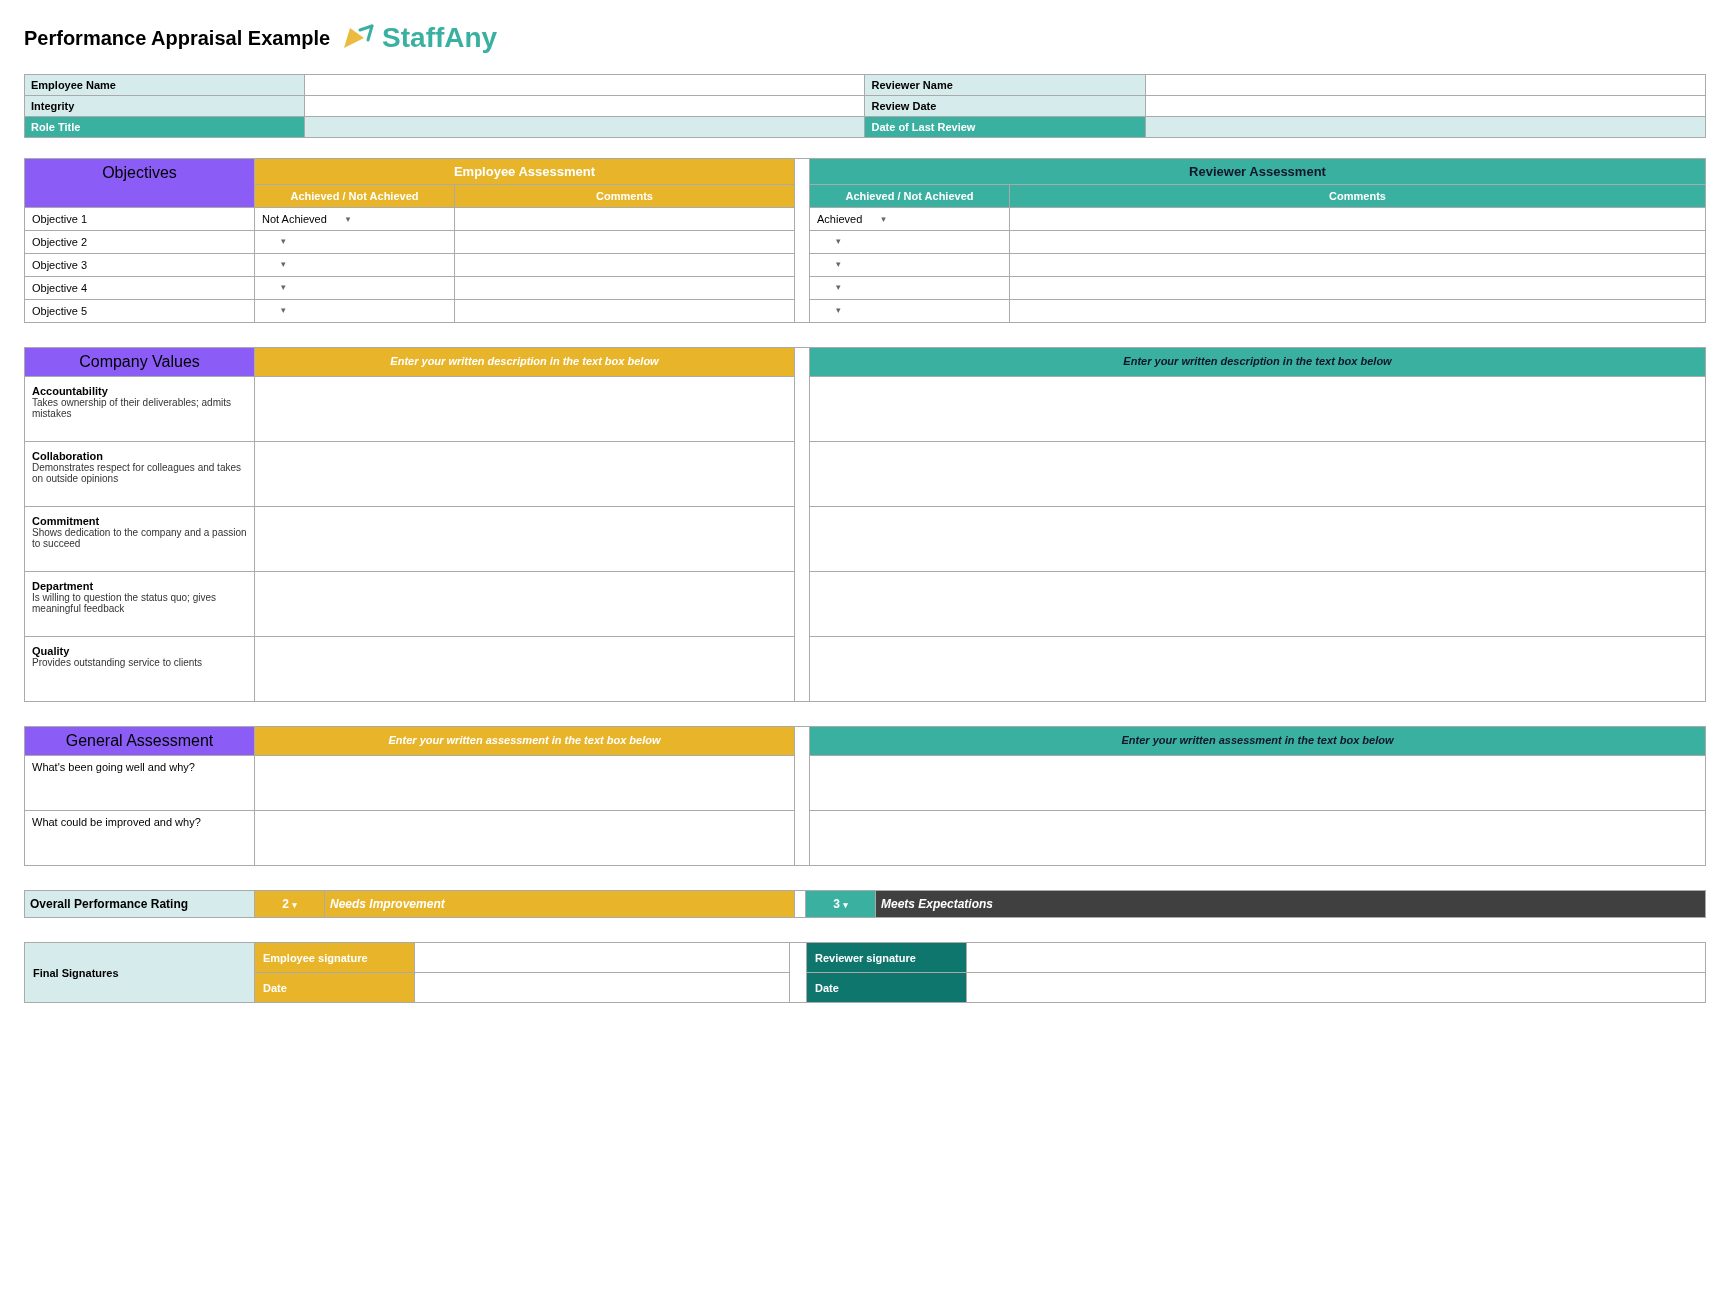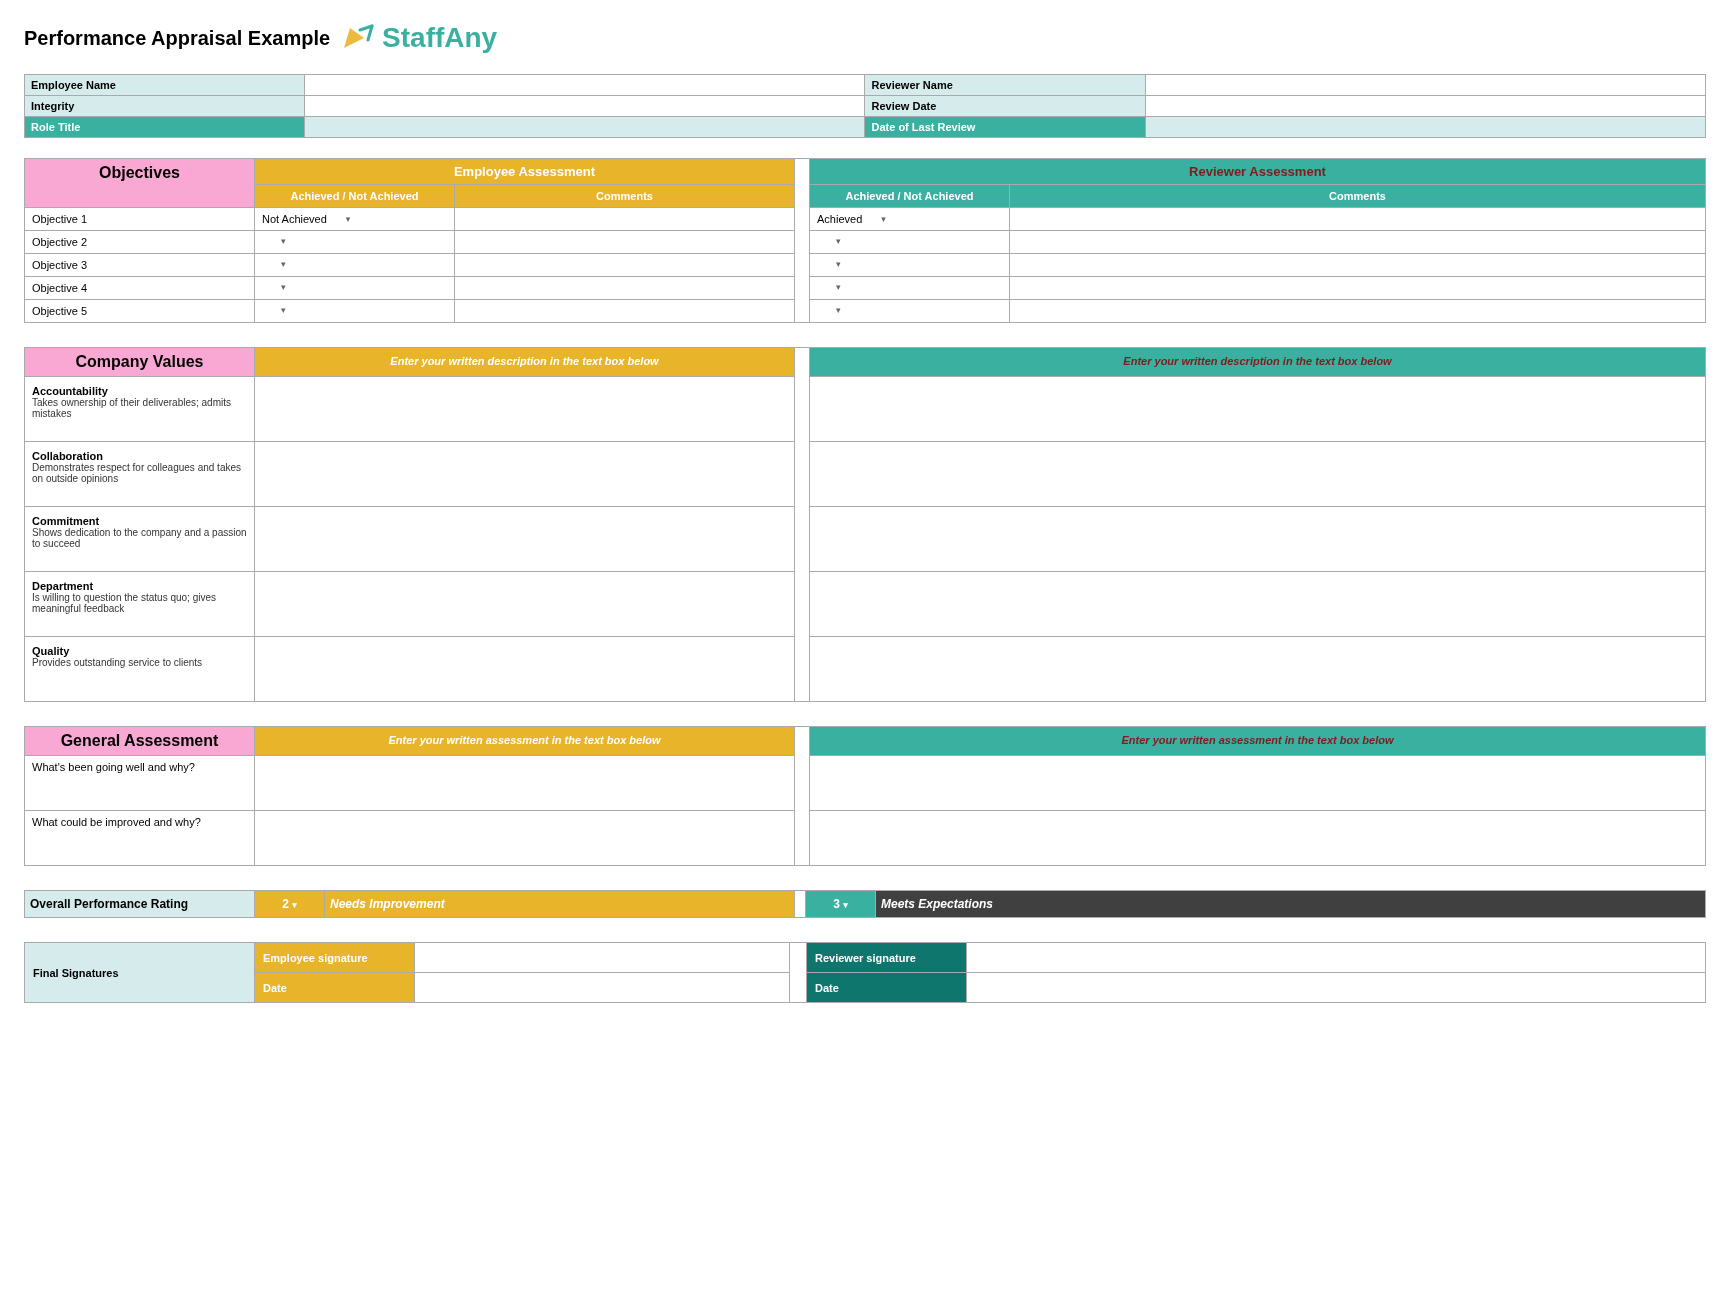--- a/index.html
+++ b/index.html
@@ -75,36 +75,36 @@
       border: 1px solid #aaa;
     }
     .assess-table td, .assess-table th {
       border: 1px solid #aaa;
       padding: 5px 7px;
       vertical-align: top;
     }
 
     
     .section-header-left {
-      background: #f9a8d4;
+      background: #8b5cf6;
       font-size: 16px;
-      font-weight: bold;
+      font-weight: normal;
       width: 230px;
       vertical-align: middle;
     }
     .col-header-gold {
       background: #e8b429;
       color: #fff;
       font-weight: bold;
       text-align: center;
       font-size: 13px;
     }
     .col-header-teal {
       background: #3ab0a0;
-      color: #7f1d1d;
+      color: #0f172a;
       font-weight: bold;
       text-align: center;
       font-size: 13px;
     }
     .sub-header-gold {
       background: #e8b429;
       color: #fff;
       font-weight: bold;
       text-align: center;
       font-size: 11px;

